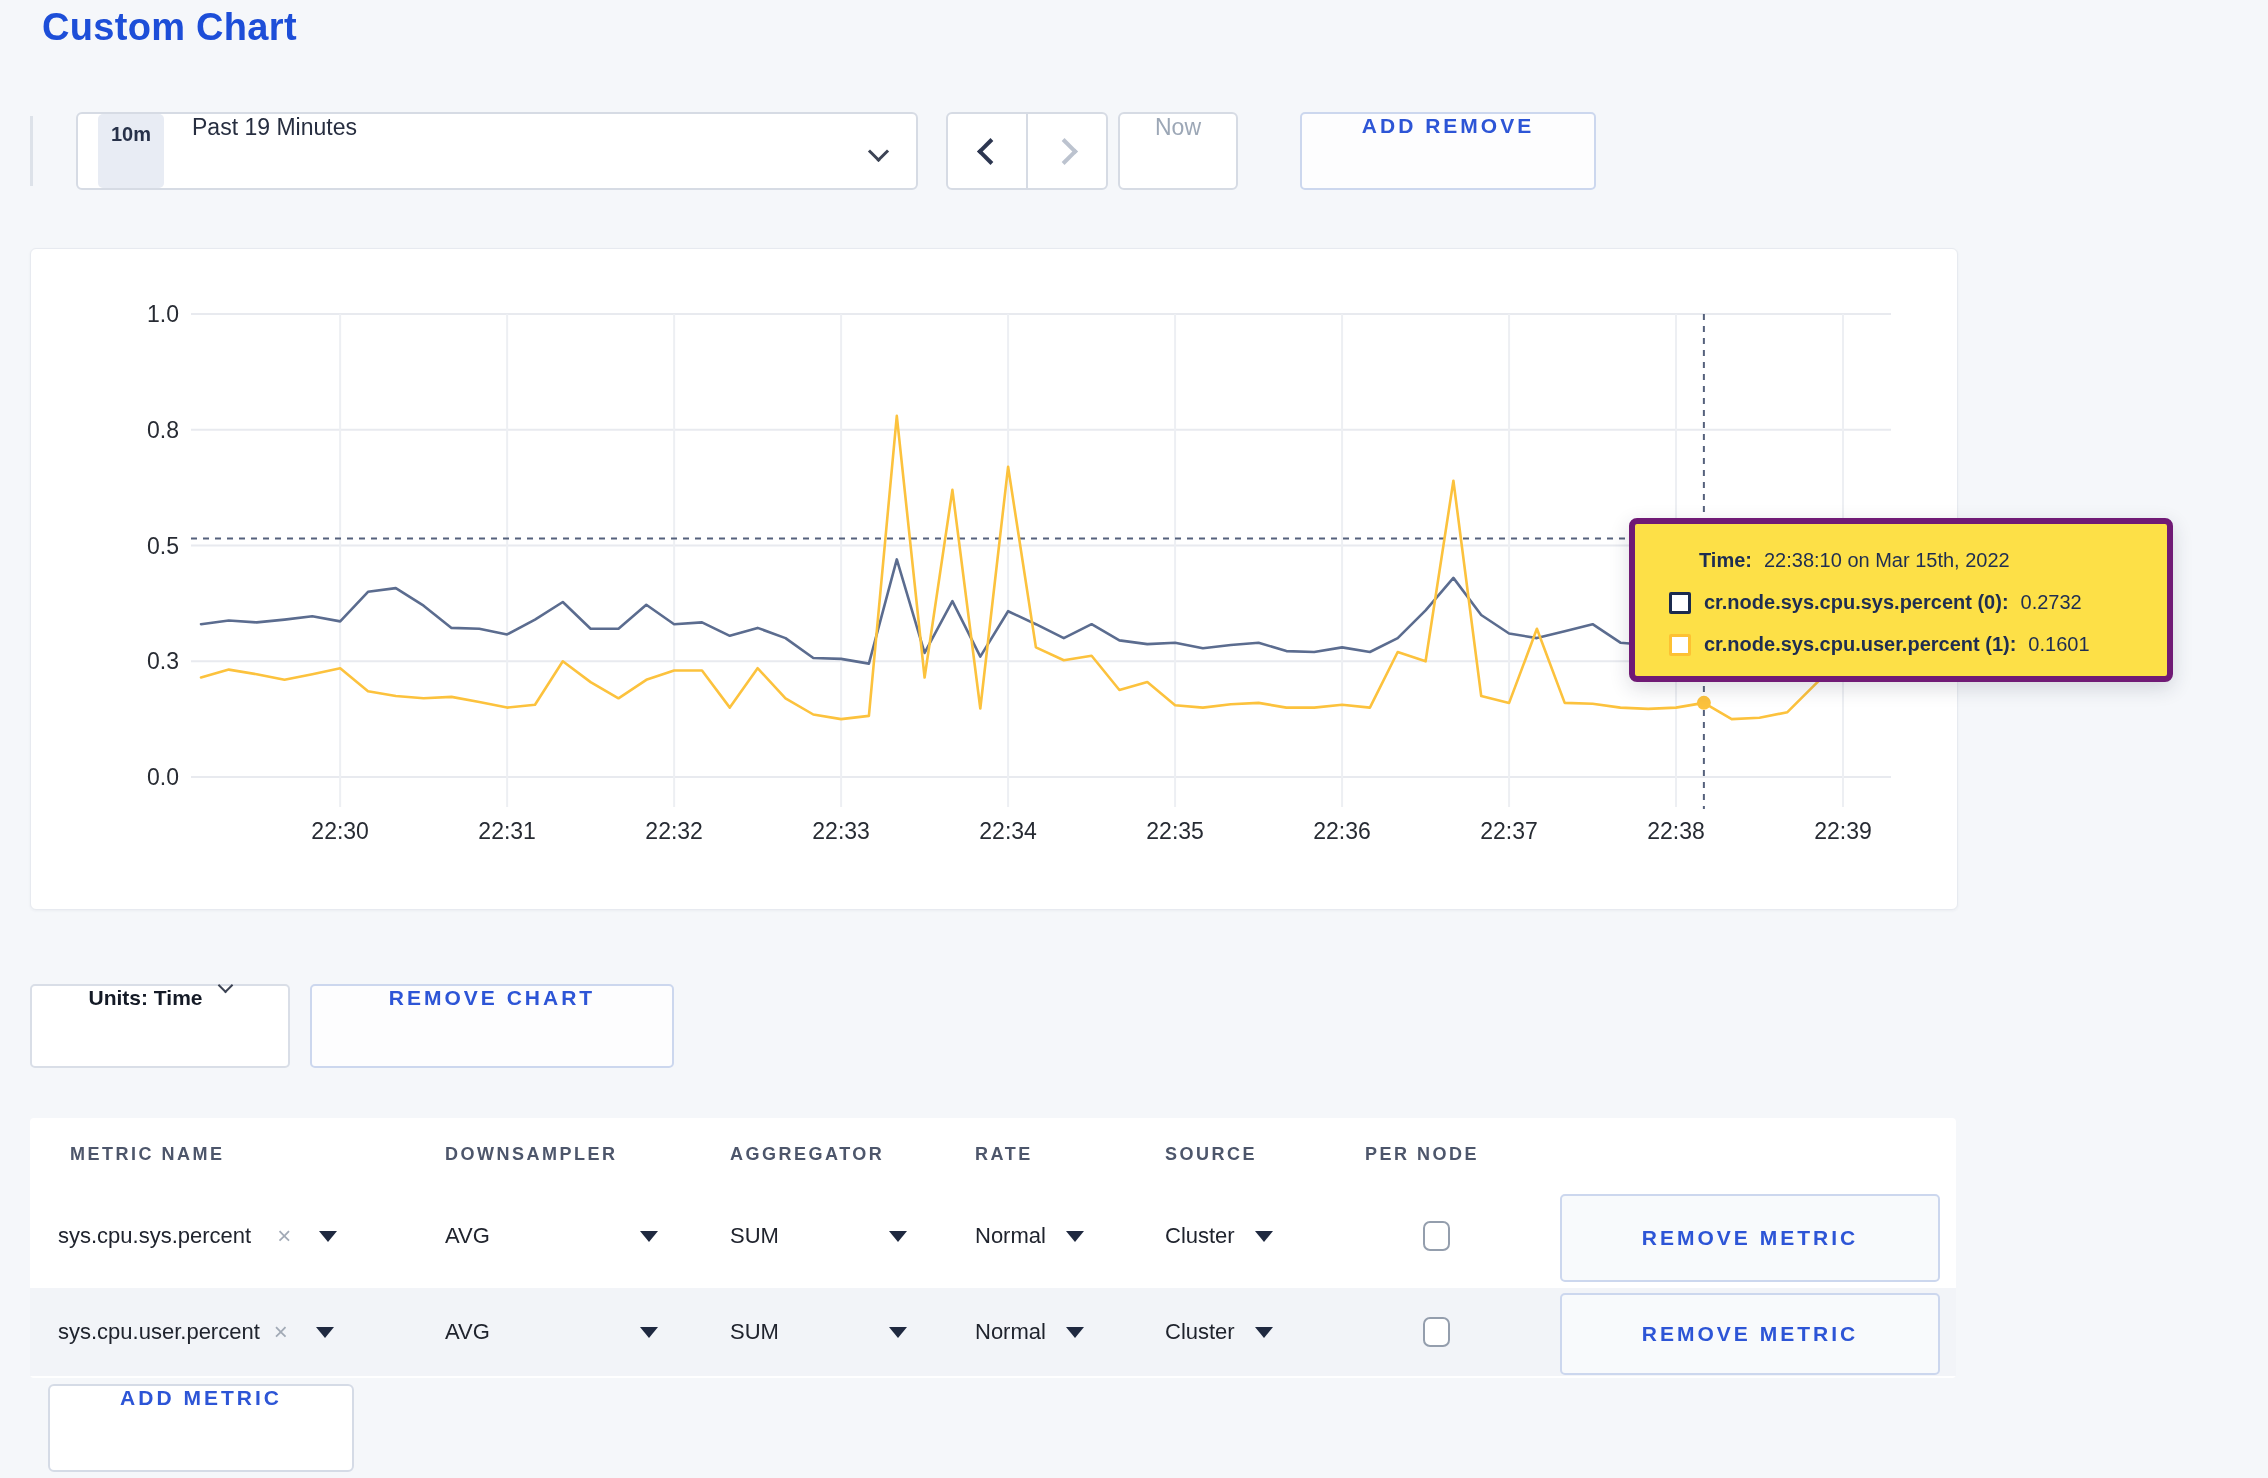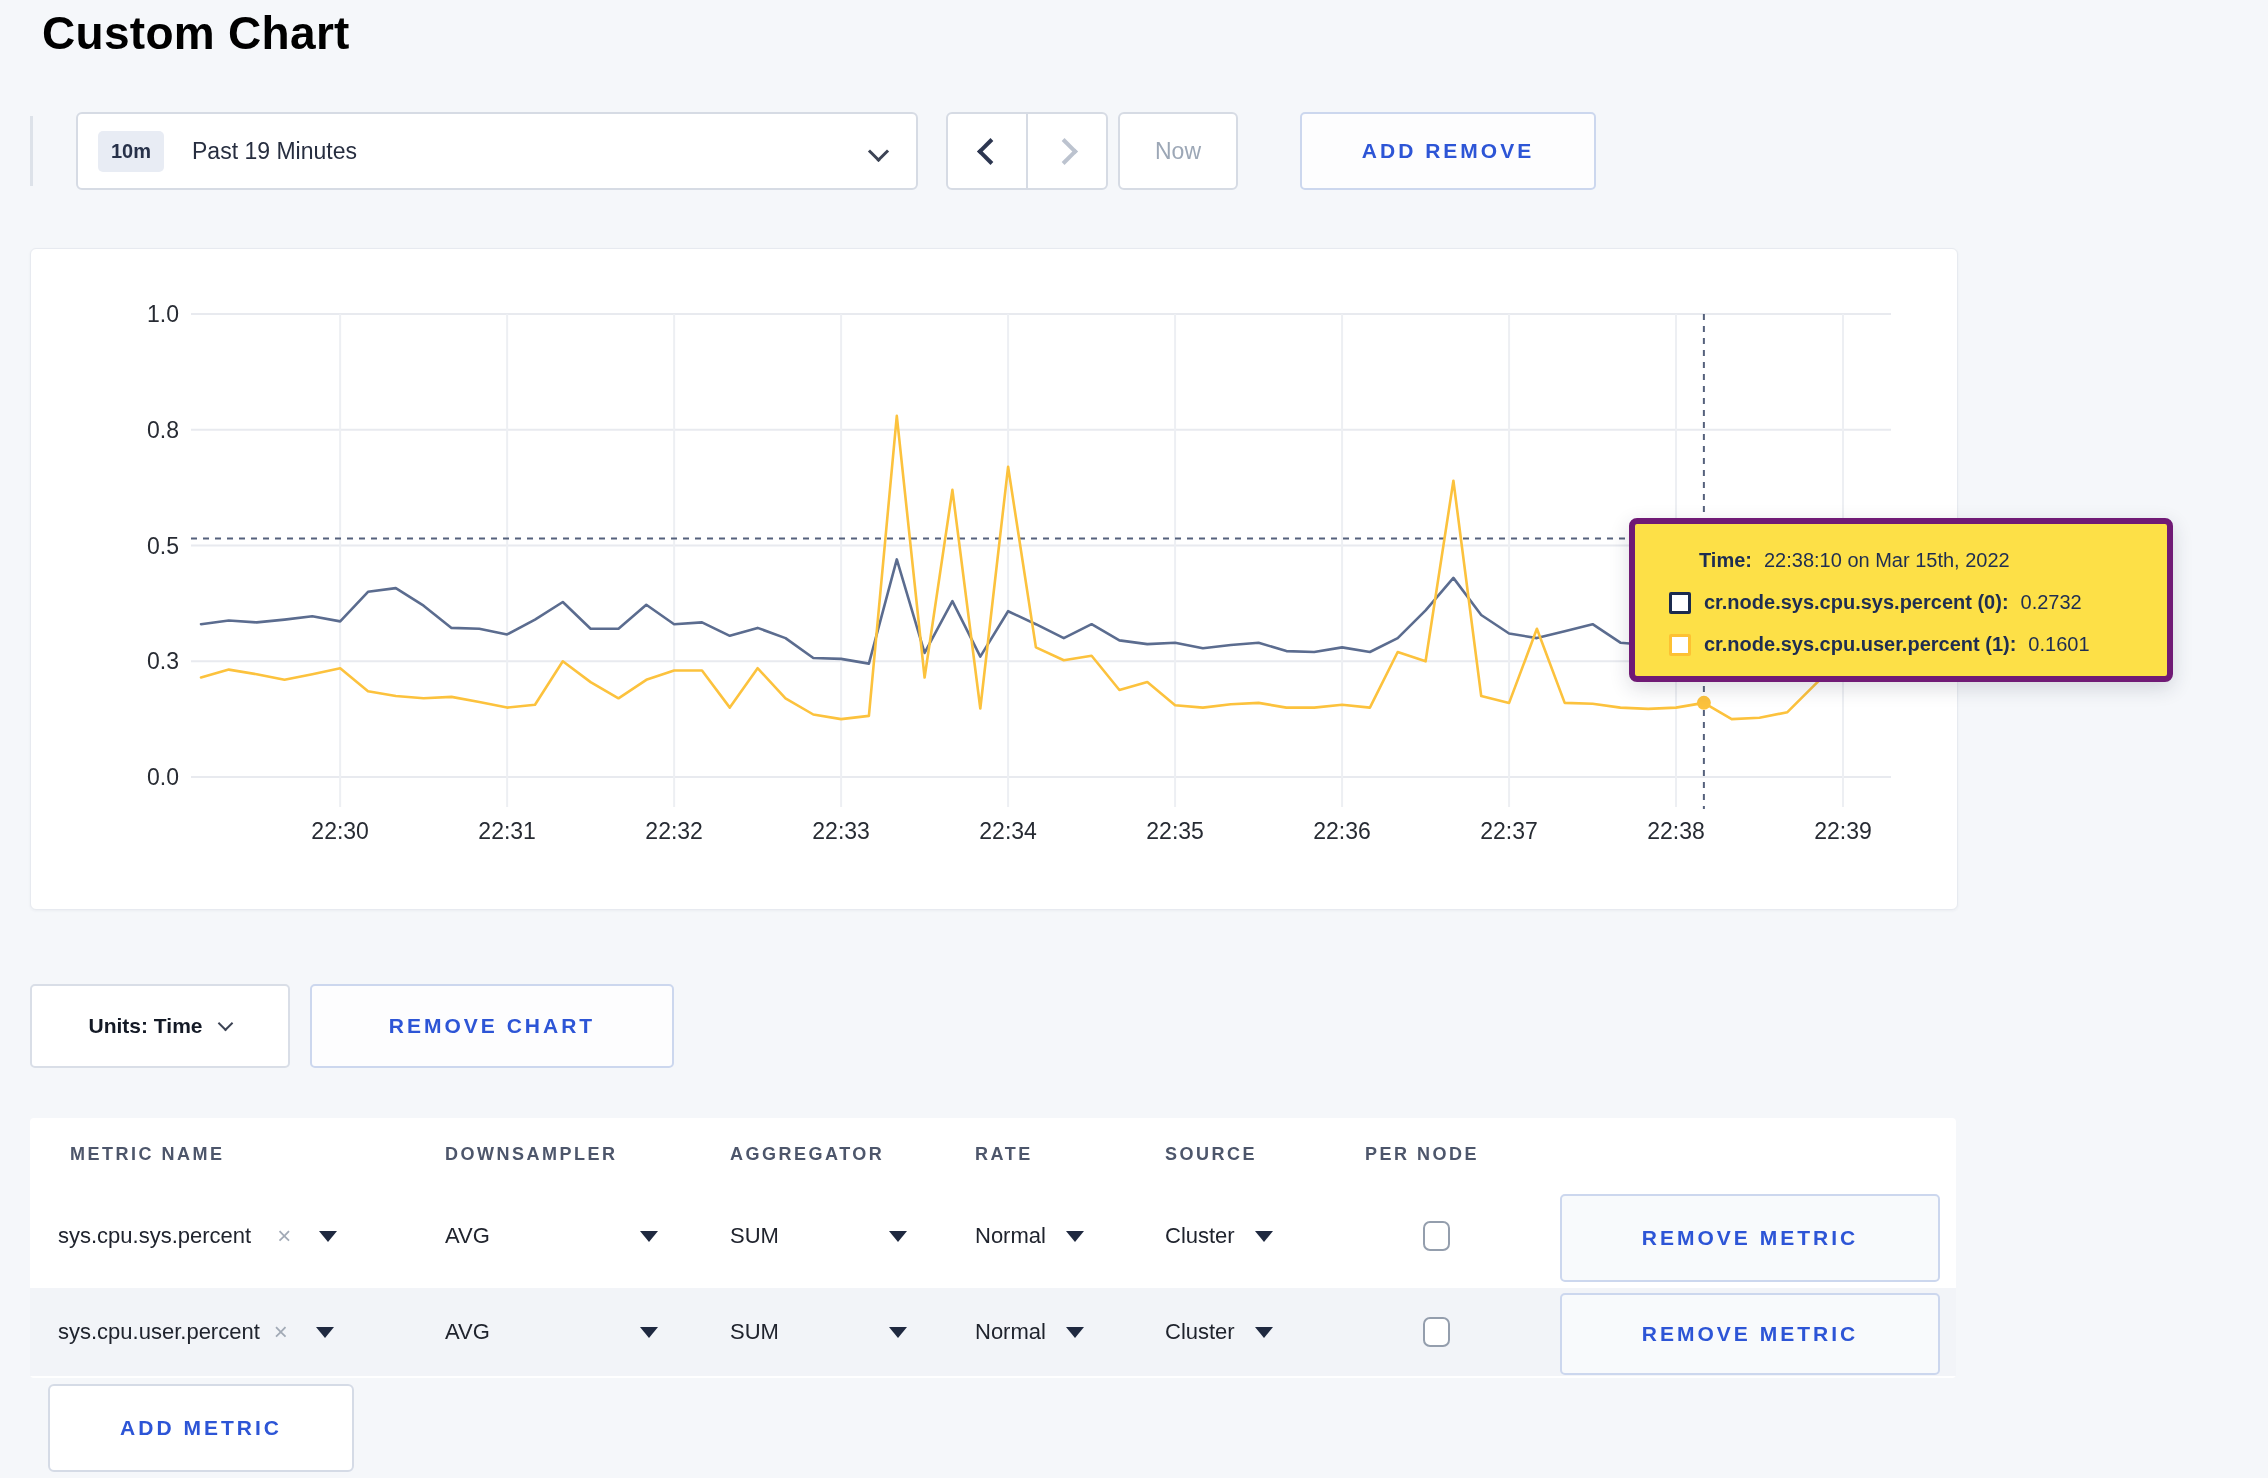--- a/index.html
+++ b/index.html
@@ -1,22 +1,22 @@
 <!DOCTYPE html>
 <html><head>
 <meta charset="utf-8">
 <style>
   html,body{margin:0;padding:0}
   body{width:2268px;height:1478px;position:relative;overflow:hidden;background:#f5f7fa;
        font-family:"Liberation Sans","DejaVu Sans",sans-serif;color:#20242e;}
   .abs{position:absolute}
-  .page-title{left:42px;top:6px;font-size:46px;font-weight:600;color:#000000;letter-spacing:.3px}
+  .page-title{left:42px;top:6px;font-size:38px;font-weight:600;color:#1d4ed8;letter-spacing:.3px}
   .toolbar-rule{left:30px;top:116px;width:3px;height:70px;background:#dde2e9}
   .btnbox{background:#fff;border:2px solid #d6dbe4;border-radius:6px;box-sizing:border-box;
-          display:flex;align-items:center;justify-content:center}
+          display:flex;justify-content:center}
   .time-select{left:76px;top:112px;width:842px;height:78px;justify-content:flex-start;padding-left:20px;cursor:pointer}
   .badge{background:#e8ecf4;border-radius:5px;font-weight:700;font-size:20px;color:#273149;padding:9px 13px}
   .time-label{margin-left:28px;font-size:23px;color:#272e40}
   .chev{display:inline-block;width:12px;height:12px;border-right:3px solid #3c4354;border-bottom:3px solid #3c4354;
         transform:rotate(45deg);margin-top:-6px}
   .time-select .chev{position:absolute;right:30px;top:36px}
   .nav-group{left:946px;top:112px;width:162px;height:78px;padding:0;justify-content:stretch}
   .nav-half{flex:1;height:100%;display:flex;align-items:center;justify-content:center;cursor:pointer}
   .nav-half.first{border-right:2px solid #d6dbe4}
   .arr{display:inline-block;width:15px;height:15px;border-right:4px solid #2c3650;border-bottom:4px solid #2c3650}

